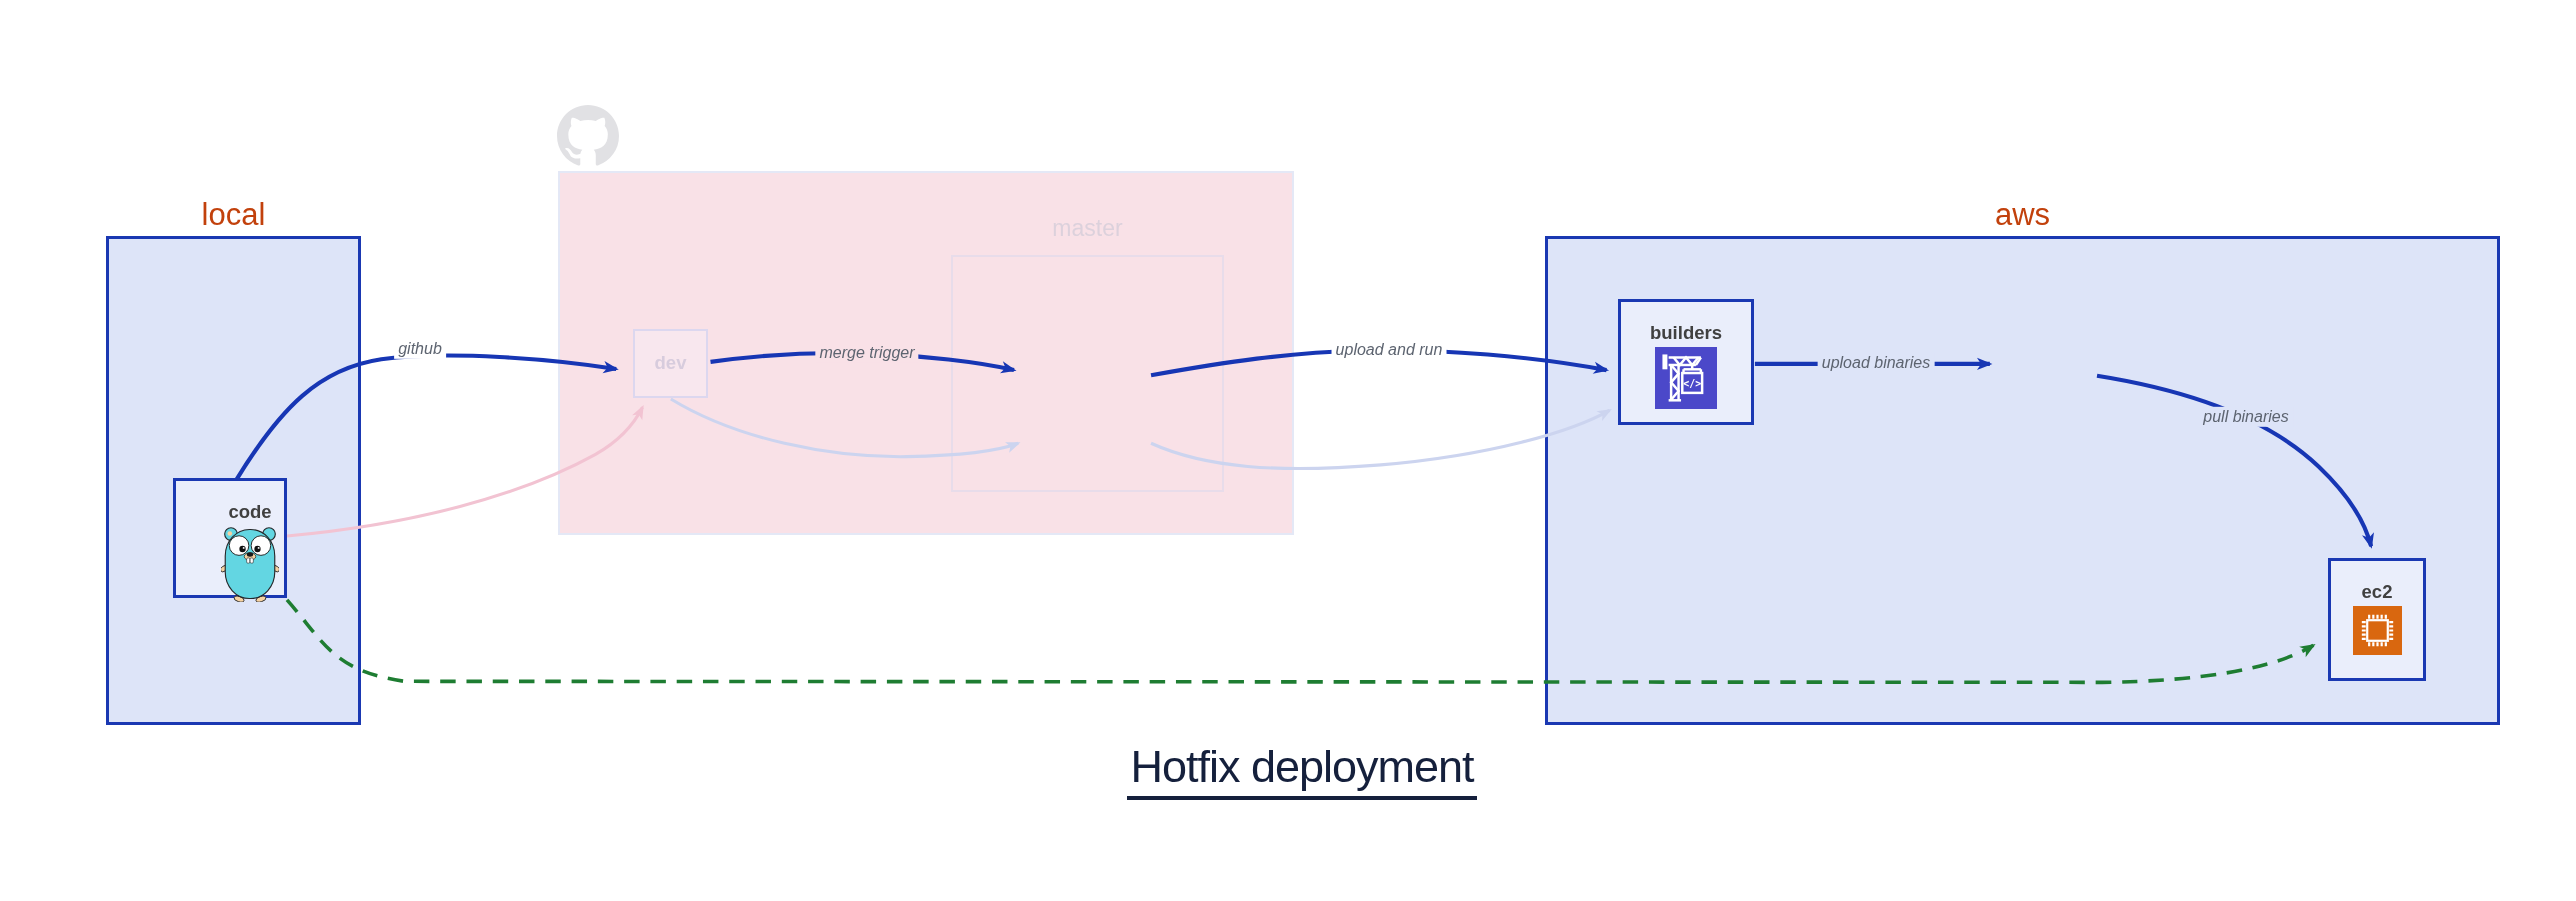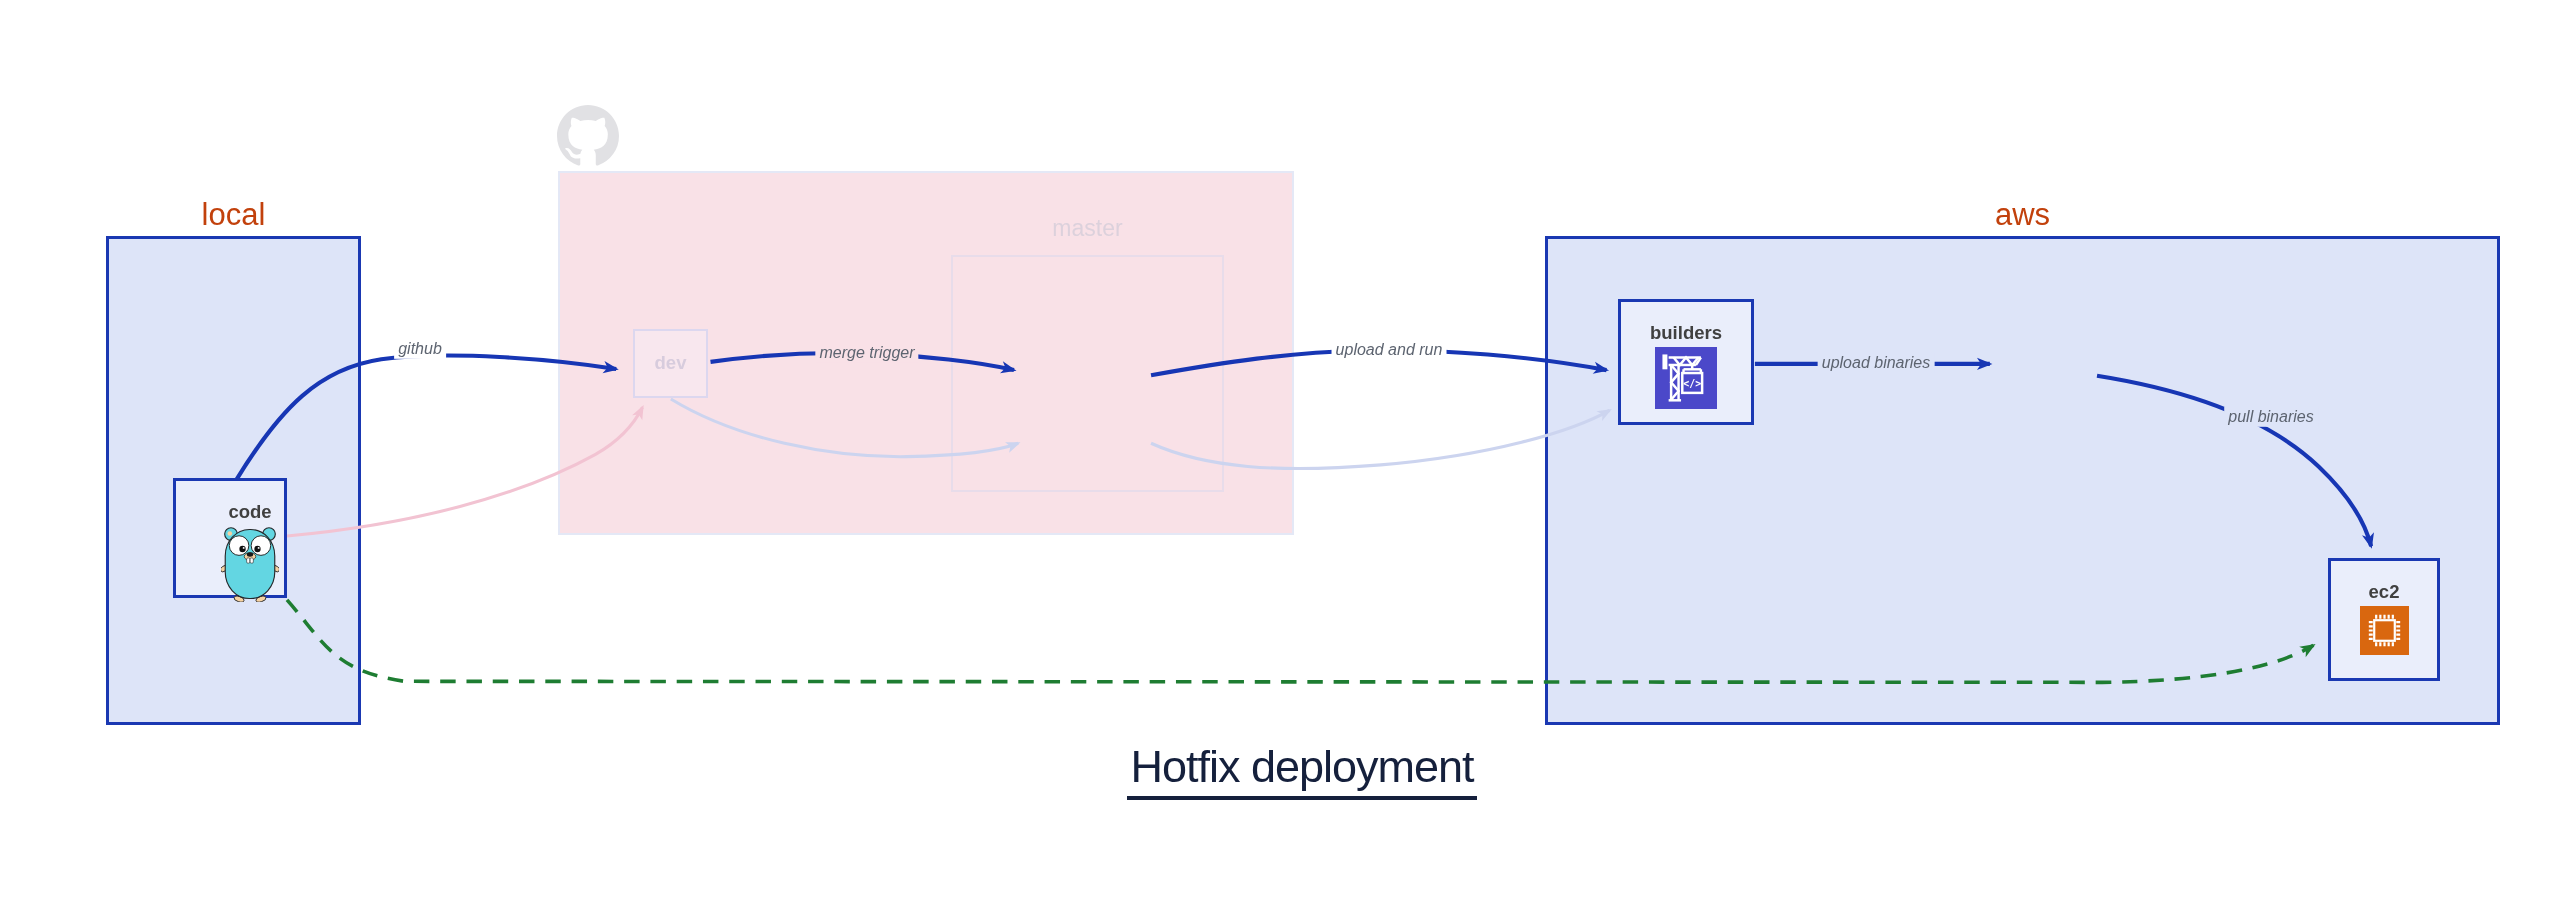--- a/index.html
+++ b/index.html
@@ -19,21 +19,21 @@
   .label-aws{left:1545px;width:955px;top:197px;}
   .label-github{left:558px;width:732px;top:130px;text-align:right;color:#e4e4e7;font-size:27px;}
   .label-master{left:951px;width:273px;top:215px;color:#dcd1dc;font-size:23px;}
 
   
   .node{position:absolute;box-sizing:border-box;z-index:3;display:flex;flex-direction:column;align-items:center;}
   .node-label{font-size:18.5px;font-weight:700;color:#404040;margin-top:21px;line-height:1.1;}
   .node-code{left:173px;top:478px;width:114px;height:120px;background:#eaeefb;border:3.6px solid #1a38b2;padding-left:40px;}
   .node-builders{left:1618px;top:299px;width:136px;height:126px;background:#eaeefb;border:3.1px solid #1a38b2;}
   .node-s3{left:2001px;top:299px;width:95px;height:126px;background:#eaeefb;border:3.1px solid #1a38b2;}
-  .node-ec2{left:2328px;top:558px;width:112px;height:123px;background:#eaeefb;border:3.1px solid #1a38b2;}
+  .node-ec2{left:2328px;top:558px;width:98px;height:123px;background:#eaeefb;border:3.1px solid #1a38b2;}
   .node-faded{justify-content:center;}
   .node-dev{left:633px;top:329px;width:75px;height:69px;background:#f8e7ee;border:2.6px solid #dcd7ef;}
   .node-workflows{left:1024px;top:374px;width:126px;height:80px;background:#f8e7ee;border:2.6px solid #dcd7ef;}
   .node-faded .node-label{color:#d7ccdd;margin-top:0;}
   .node-icon{margin-top:4.1px;line-height:0;}
 
   
   #edge-layer{position:absolute;left:0;top:0;z-index:2;}
   .edge-label{
     position:absolute;z-index:4;transform:translate(-50%,-50%);
@@ -171,20 +171,20 @@
           <path d="M74 33 H82 M74 41.5 H82 M74 50 H82 M74 58.5 H82 M74 67 H82"></path>
         </g>
       </svg>
     </div>
   </div>
 
   <div class="edge-label bg-white" style="left:420px;top:349px;">github</div>
   <div class="edge-label bg-pink" style="left:867px;top:353px;">merge trigger</div>
   <div class="edge-label bg-white" style="left:1389px;top:350px;text-align:right;">upload and run</div>
   <div class="edge-label bg-lav" style="left:1876px;top:363px;">upload binaries</div>
-  <div class="edge-label bg-lav" style="left:2246px;top:417px;margin-left:25px;">pull binaries</div>
+  <div class="edge-label bg-lav" style="left:2246px;top:417px;">pull binaries</div>
 
   <div class="title-wrap">
     <span class="title-text">Hotfix deployment</span>
   </div>
 
 </div>
 
 
 </body></html>

